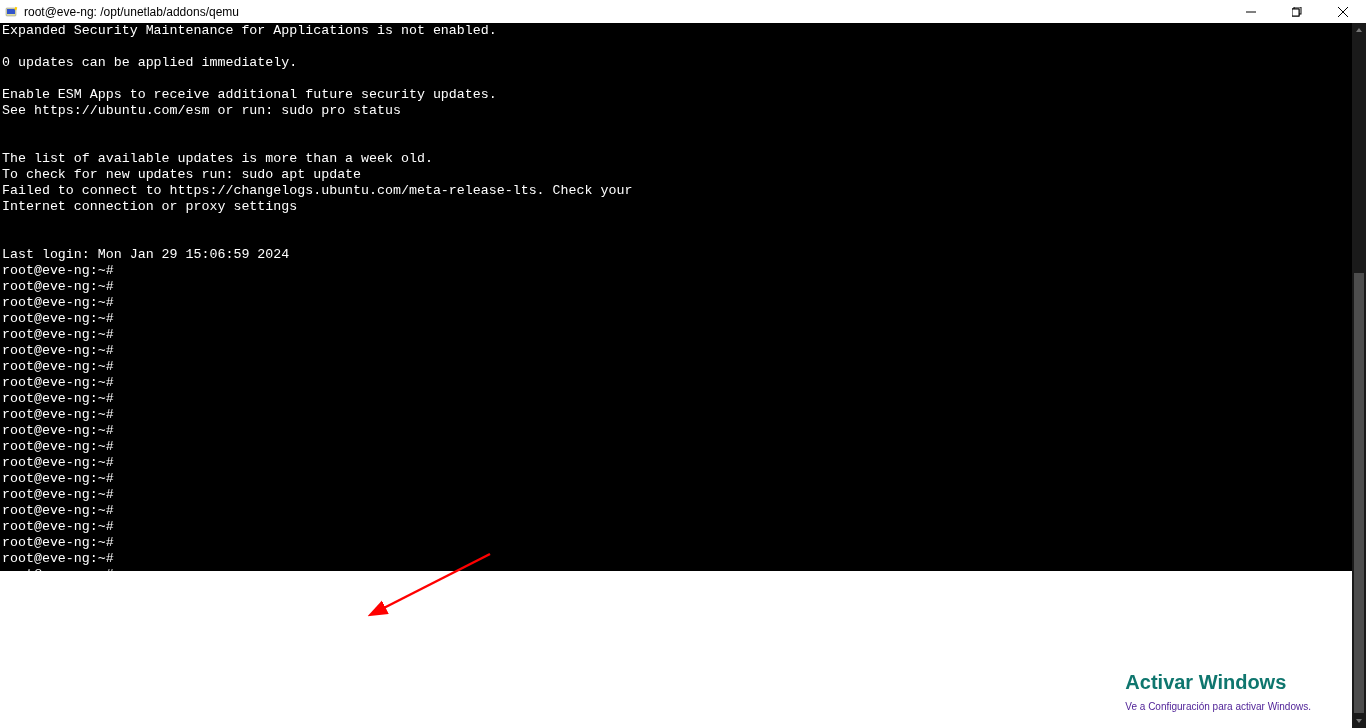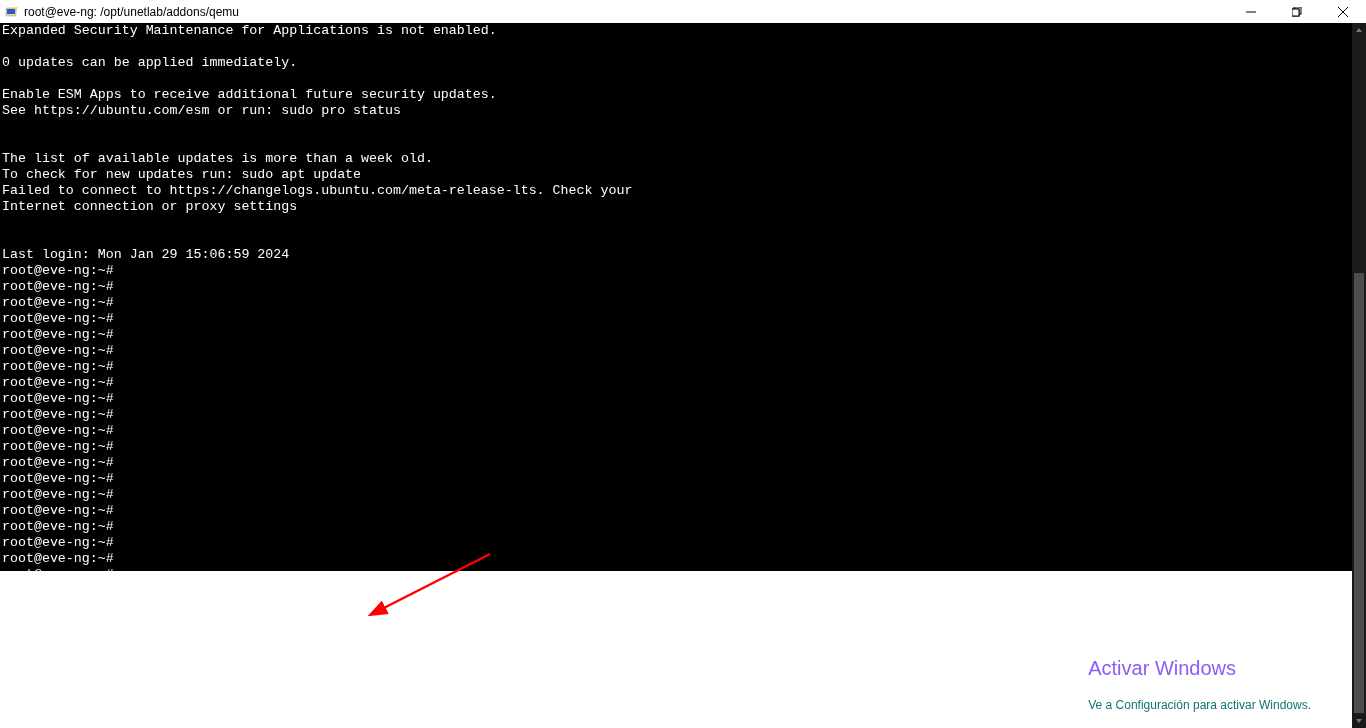--- a/index.html
+++ b/index.html
@@ -103,27 +103,27 @@
   .watermark {
     position: absolute;
     right: 55px;
     bottom: 16px;
     text-align: left;
     color: #6f6f6f;
     pointer-events: none;
   }
   .watermark .line1 {
     font-size: 20px;
-    font-weight: 400;
-    color: #8b5cf6;
+    font-weight: 700;
+    color: #0f766e;
   }
   .watermark .line2 {
-    font-size: 12px;
-    color: #0f766e;
-    margin-top: 18px;
+    font-size: 10px;
+    color: #4c1d95;
+    margin-top: 7px;
   }
 </style>
 </head>
 <body>
 
 <div class="titlebar">
   <span class="icon">
     <svg width="16" height="16" viewBox="0 0 16 16">
       <rect x="2" y="4" width="10" height="8" rx="1" fill="#e0e0a0" stroke="#888" stroke-width="0.5"></rect>
       <rect x="3" y="5" width="8" height="5" fill="#3355cc"></rect>

